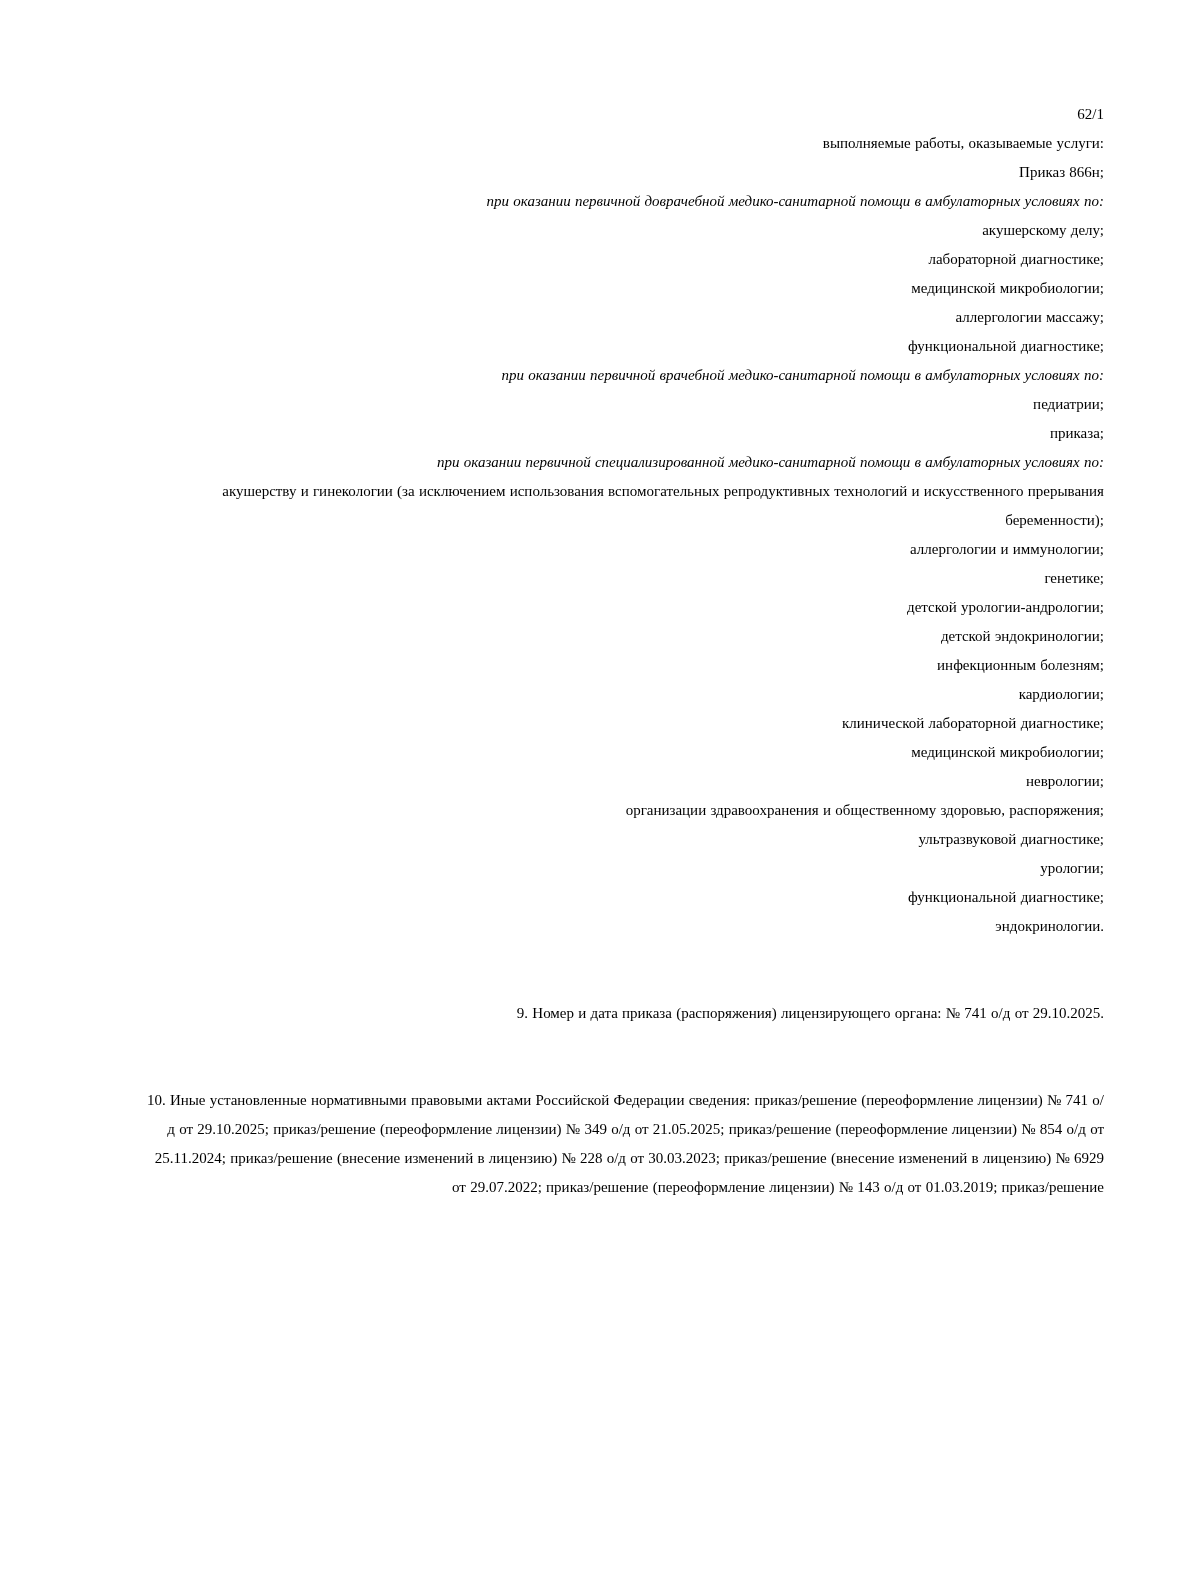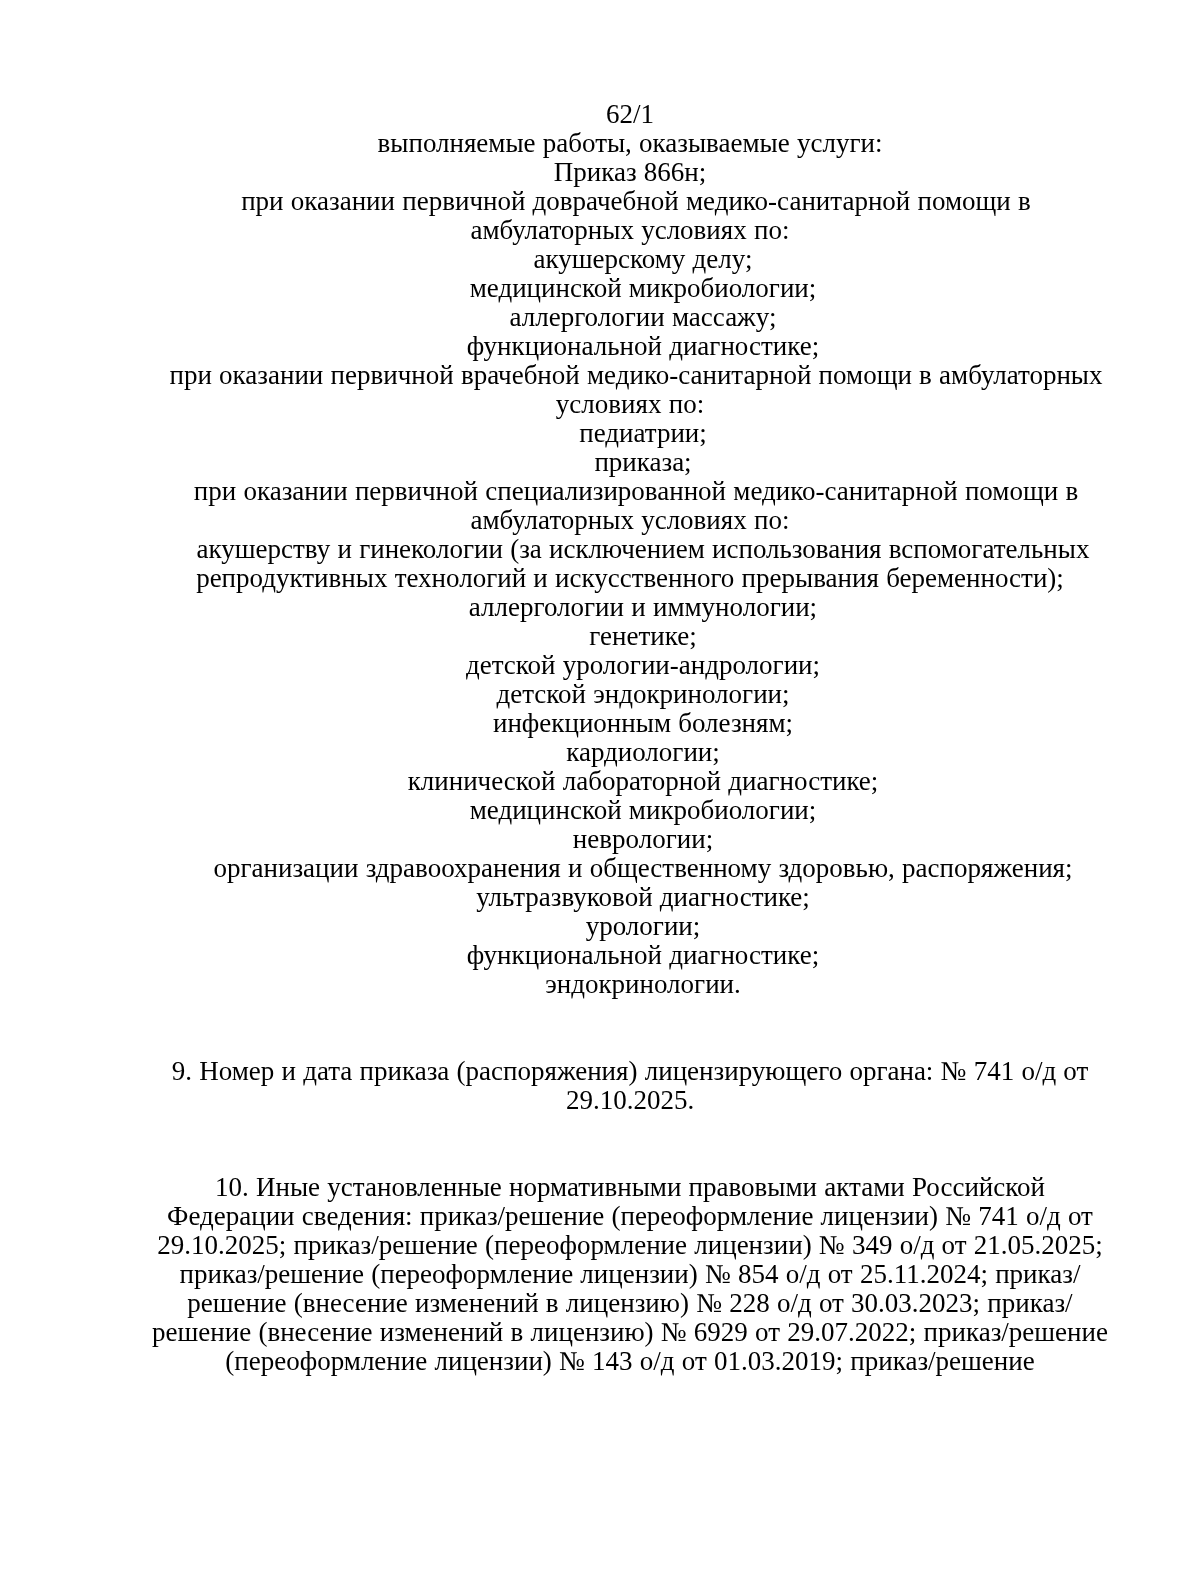--- a/index.html
+++ b/index.html
@@ -15,41 +15,41 @@
   .page {
     position: absolute;
     inset: 0;
     background: #ffffff;
   }
   .content {
     position: absolute;
     left: 140px;
     top: 100px;
     width: 964px;
-    font-size: 27px;
+    font-size: 15px;
     line-height: 29px;
-    text-align: center;
+    text-align: right;
     word-spacing: 0.5px;
-    margin-left: 8px;
   }
   .para { text-indent: 0; }
   .para.indent-none { text-indent: 0; }
-  .para.indent-sub  { text-indent: 12px; }
+  .para.indent-sub  { text-indent: 12px; font-style: italic; }
   .para.indent-item { text-indent: 26px; }
 </style>
 </head>
 <body>
 
 <div class="page">
   <div class="content" id="doc">
       <p class="para indent-none">62/1</p>
       <p class="para indent-none">выполняемые работы, оказываемые услуги:</p>
       <p class="para indent-none">Приказ 866н;</p>
       <p class="para indent-sub">при оказании первичной доврачебной медико-санитарной помощи в амбулаторных условиях по:</p>
       <p class="para indent-item">акушерскому делу;</p>
+      <p class="para indent-item">лабораторной диагностике;</p>
       <p class="para indent-item">медицинской микробиологии;</p>
       <p class="para indent-item">аллергологии массажу;</p>
       <p class="para indent-item">функциональной диагностике;</p>
       <p class="para indent-sub">при оказании первичной врачебной медико-санитарной помощи в амбулаторных условиях по:</p>
       <p class="para indent-item">педиатрии;</p>
       <p class="para indent-item">приказа;</p>
       <p class="para indent-sub">при оказании первичной специализированной медико-санитарной помощи в амбулаторных условиях по:</p>
       <p class="para indent-item">акушерству и гинекологии (за исключением использования вспомогательных репродуктивных технологий и искусственного прерывания беременности);</p>
       <p class="para indent-item">аллергологии и иммунологии;</p>
       <p class="para indent-item">генетике;</p>

